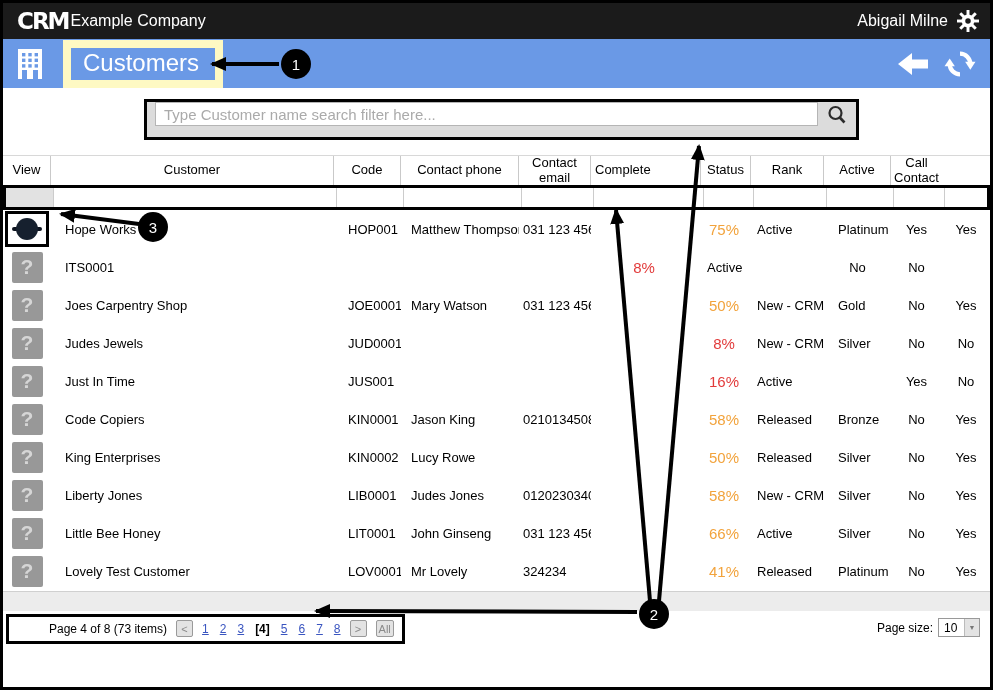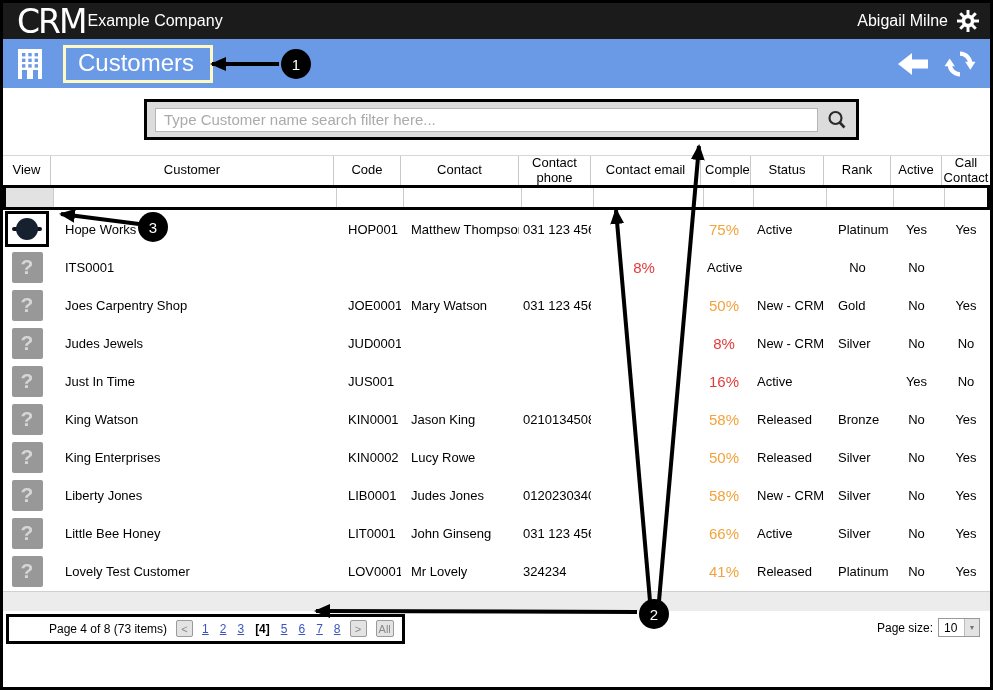--- a/index.html
+++ b/index.html
@@ -11,45 +11,45 @@
     position:relative;
     overflow:hidden;
   }
 
   
   .topbar {
     height:36px; background:#1b1b1b; color:#fff;
     display:flex; align-items:center; padding:0 10px;
   }
   .logo {
-    font-weight:normal; font-size:33px; letter-spacing:-2px;
+    font-weight:bold; font-size:23px; letter-spacing:-2px;
     font-family:"DejaVu Sans", sans-serif; line-height:1; margin-left:4px;
   }
   .company { font-size:16px; margin-left:2px; }
   .topbar-right { margin-left:auto; display:flex; align-items:center; gap:8px; }
   .username { font-size:16px; }
   .gear { width:24px; height:24px; display:flex; align-items:center; justify-content:center; cursor:pointer; }
 
   
   .bluebar {
     height:49px; background:#6a99e6; display:flex; align-items:center; padding:0 12px;
   }
   .building { width:30px; height:32px; margin-right:18px; }
   .page-title {
-    color:#fff; font-size:24px; border:3px solid #fef9c3;
+    color:#fff; font-size:24px; border:8px solid #fef9c3;
     padding:1px 16px 3px 12px; background:transparent;
   }
   .bluebar-right { margin-left:auto; display:flex; align-items:center; gap:14px; }
   .nav-icon { width:34px; height:30px; cursor:pointer; }
 
   
   .search-wrap {
     margin:11px 137px 0 141px; width:715px; height:41px;
     border:3px solid #000; background:#dcdcdc;
-    display:flex; align-items:center; padding:0 6px 0 8px;
+    display:flex; align-items:flex-start; padding:0 6px 0 8px;
   }
   .search-input {
     flex:1; height:24px; border:1px solid #b5b5b5; background:#fff;
     font-family:"Liberation Sans", sans-serif;
     font-size:15px; color:#333; padding:0 8px; outline:none;
   }
   .search-input::placeholder { color:#aaa; }
   .search-icon { width:26px; height:26px; margin-left:6px; display:flex; align-items:center; justify-content:center; cursor:pointer; }
 
   
@@ -216,21 +216,20 @@
       <line x1="13.8" y1="13.5" x2="18.5" y2="18.5" stroke="#2b2b2b" stroke-width="2.6"></line>
     </svg>
   </span>
 </div>
 
 <div class="grid">
   <div class="grid-row ghead" id="ghead">
       <div class="hcell c-view">View</div>
       <div class="hcell c-customer">Customer</div>
       <div class="hcell c-code">Code</div>
-      <div class="hcell c-contact">Contact</div>
       <div class="hcell c-phone">Contact phone</div>
       <div class="hcell c-email">Contact email</div>
       <div class="hcell c-complete">Complete</div>
       <div class="hcell c-status">Status</div>
       <div class="hcell c-rank">Rank</div>
       <div class="hcell c-active">Active</div>
       <div class="hcell c-call">Call Contact</div>
     </div>
   <div class="grid-row filter-row" id="gfilter">
       <div class="fcell"></div>
@@ -322,21 +321,21 @@
         <div class="cell c-complete pct-low">16%</div>
         <div class="cell c-status">Active</div>
         <div class="cell c-rank"></div>
         <div class="cell c-active">Yes</div>
         <div class="cell c-call">No</div>
       </div>
       <div class="grid-row">
         <div class="cell c-view">
           <div class="qmark">?</div>
         </div>
-        <div class="cell c-customer">King Watson</div>
+        <div class="cell c-customer">Code Copiers</div>
         <div class="cell c-code">KIN0001</div>
         <div class="cell c-contact">Jason King</div>
         <div class="cell c-phone">0210134508</div>
         <div class="cell c-email"></div>
         <div class="cell c-complete pct-warn">58%</div>
         <div class="cell c-status">Released</div>
         <div class="cell c-rank">Bronze</div>
         <div class="cell c-active">No</div>
         <div class="cell c-call">Yes</div>
       </div>

